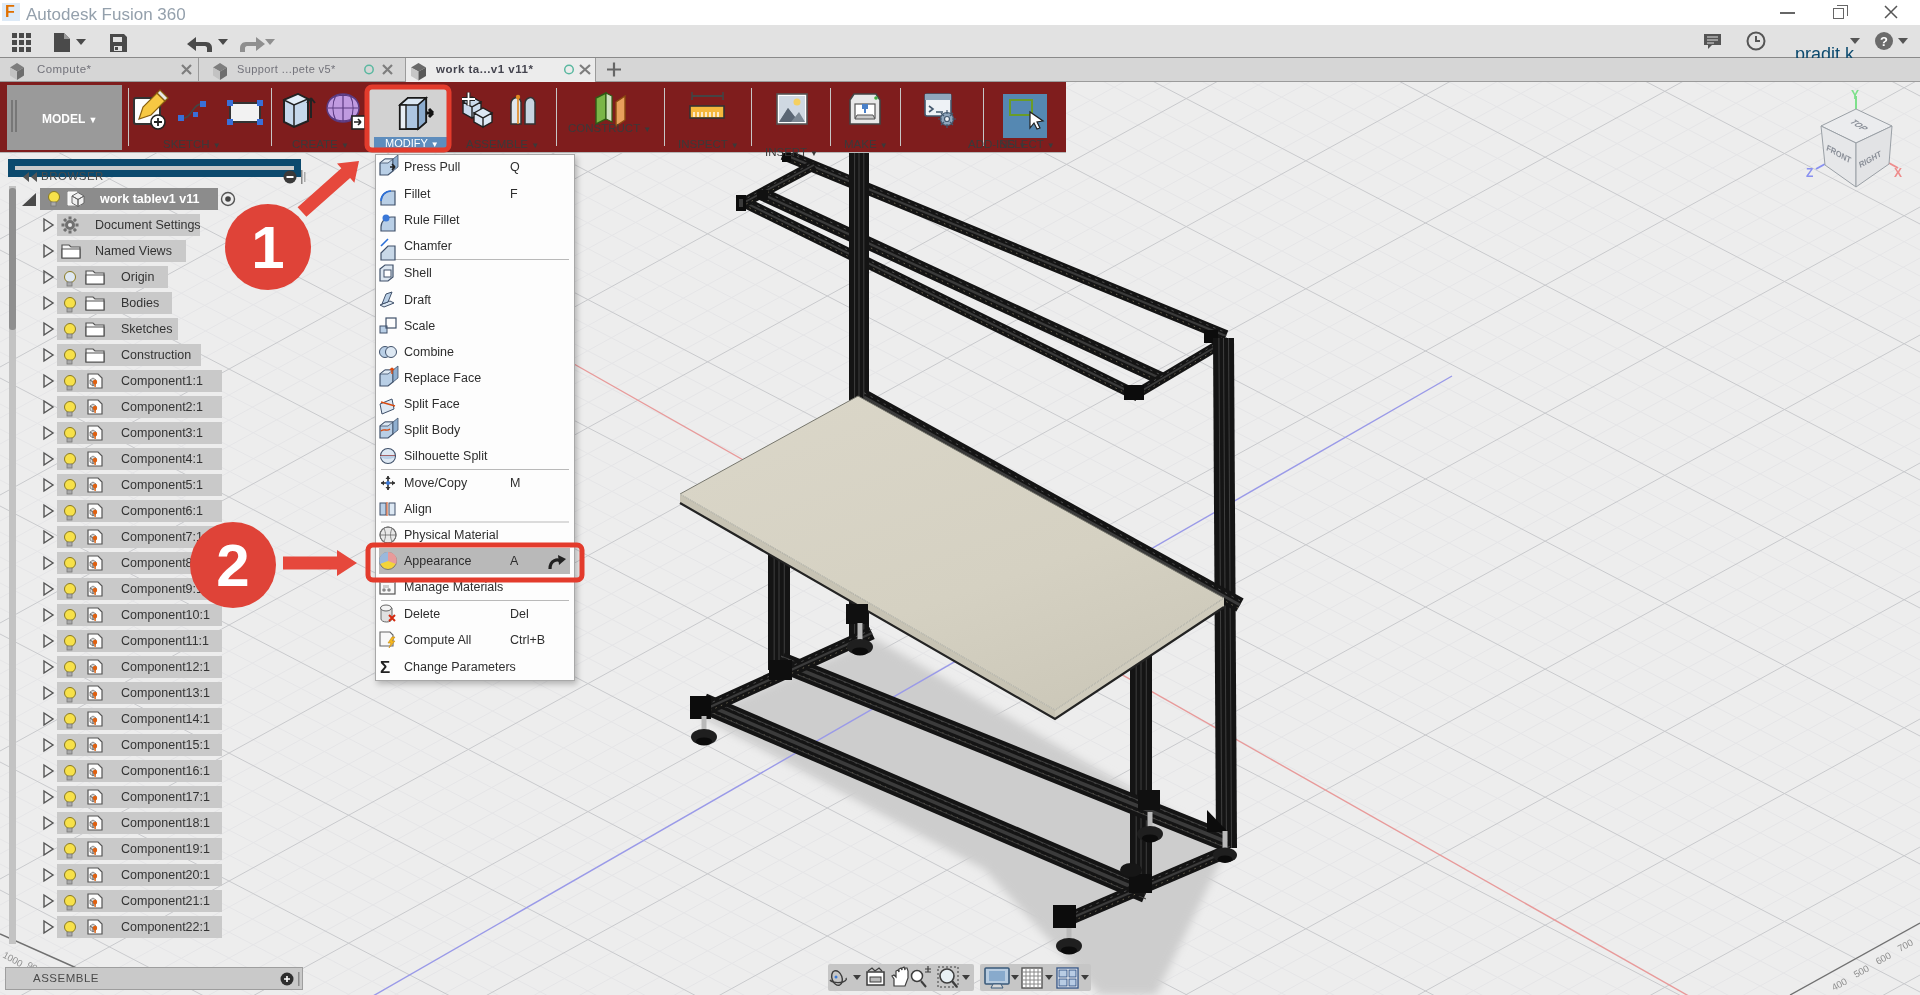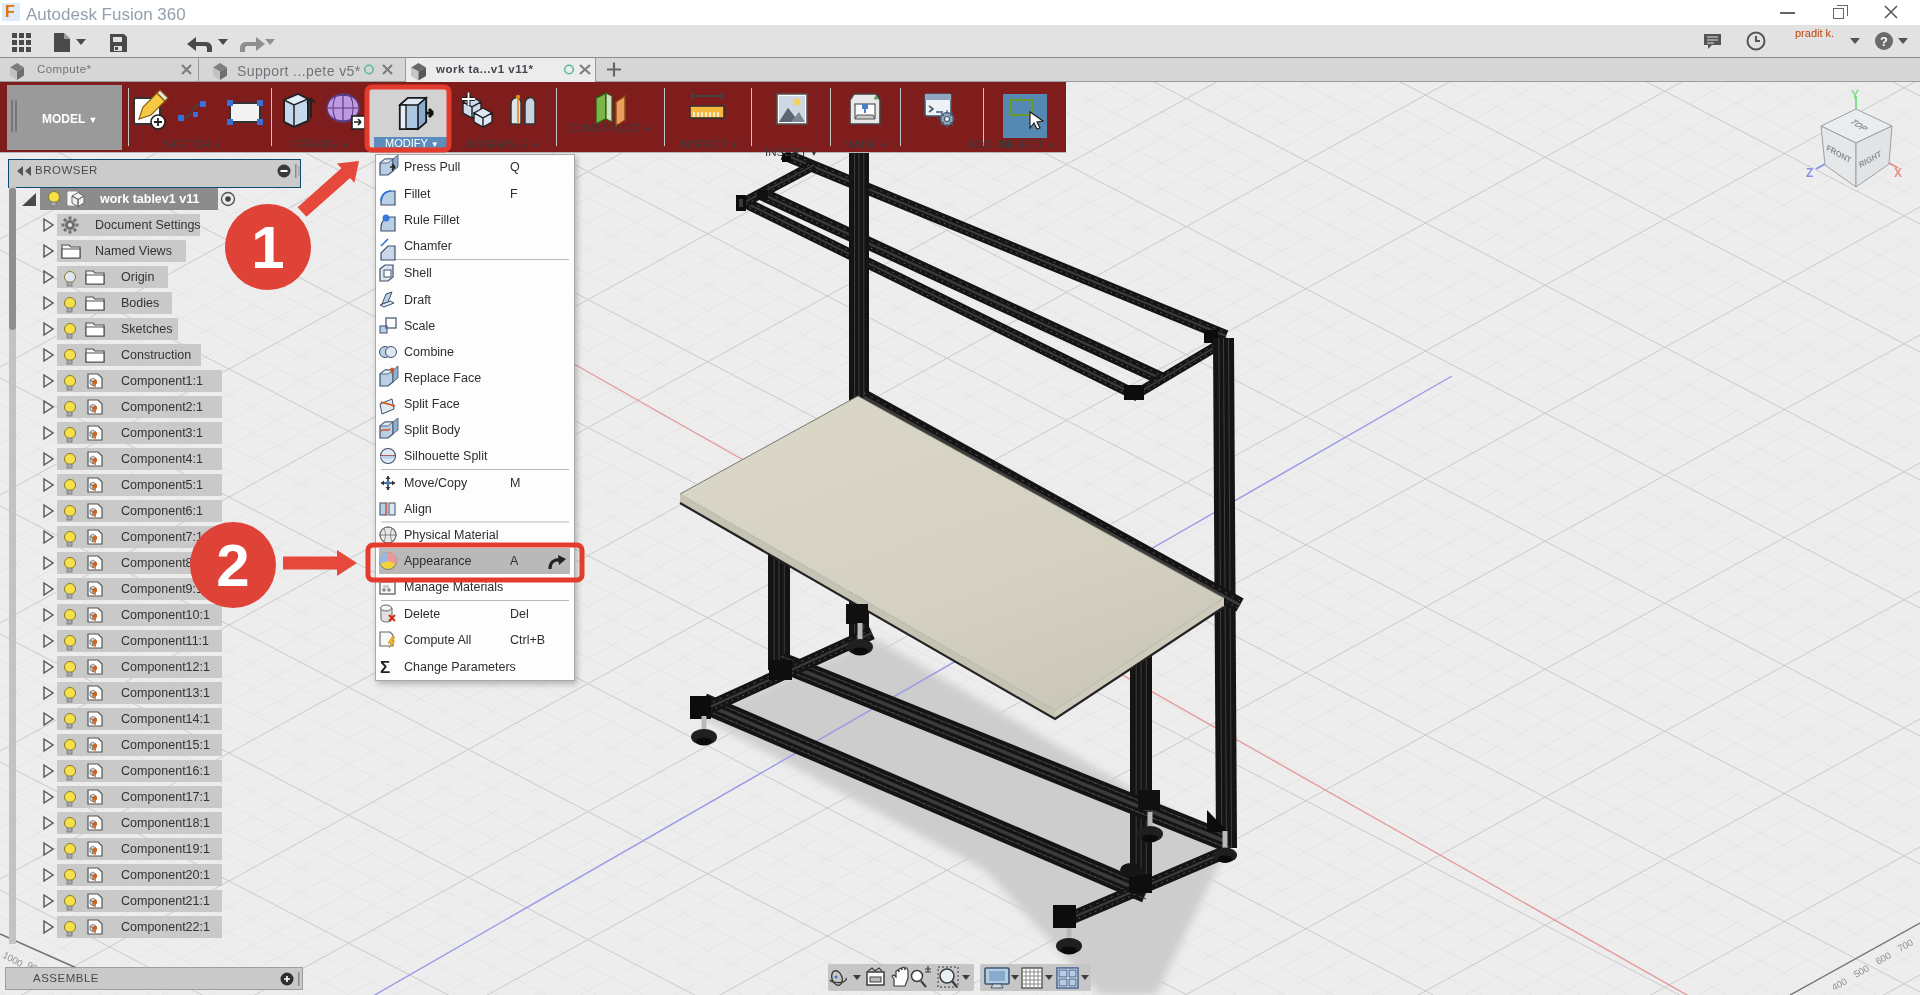--- a/index.html
+++ b/index.html
@@ -183,21 +183,21 @@
   <path d="M1704 9h17v11h-9l-4 4v-4h-4z" fill="#555"></path>
         <path d="M1707 12h11M1707 15h11M1707 18h7" stroke="#e2e2e2" stroke-width="1.2"></path>
   <circle cx="1756" cy="16" r="8.5" fill="none" stroke="#555" stroke-width="2"></circle>
         <path d="M1756 11v5h4" stroke="#555" stroke-width="2" fill="none"></path>
   <polygon points="1850,13 1860,13 1855,19" fill="#555"></polygon>
   <circle cx="1884" cy="16" r="9" fill="#6b6b6b"></circle>
         <text x="1880" y="21" font-size="13" font-weight="bold" fill="#fff">?</text>
   <polygon points="1898,13 1908,13 1903,19" fill="#555"></polygon>
  </g>
 </svg>
-<div class="tx" style="left:1795px;top:2px;font-size:11px;color:#c2410c">pradit k.</div>
+<div class="tx" style="left:1795px;top:19px;font-size:18px;color:#0c4a6e">pradit k.</div>
 </div>
 
 <div class="abs" style="left:0;top:58px;width:1920px;height:24px;background:#d6d6d6;border-bottom:1px solid #9b9b9b">
  <div class="abs" style="left:0;top:0;width:199px;height:23px;border-right:1.5px solid #9b9b9b"></div>
  <div class="abs" style="left:199px;top:0;width:207px;height:23px;border-right:1.5px solid #9b9b9b"></div>
  <div class="abs" style="left:406px;top:0;width:190px;height:24px;background:#ececec;border-right:1.5px solid #9b9b9b"></div>
  <svg class="abs" style="left:0;top:0" width="700" height="24">
   <g>
    <path d="M10 9.5l7-4.5 7 4.5-7 4z" fill="#7e7e7e"></path>
         <path d="M10 9.5v8l7 4.5v-8.5z" fill="#c2c2c2"></path>
@@ -214,21 +214,21 @@
   <g stroke="#7e7e7e" stroke-width="2.2">
         <path d="M182 7l9 9M191 7l-9 9"></path>
         <path d="M383 7l9 9M392 7l-9 9"></path>
         <path d="M580 7l10 9M590 7l-10 9"></path>
       </g>
   <g stroke="#666" stroke-width="2.2">
         <path d="M607 11.5h14M614 4.5v14"></path>
       </g>
  </svg>
  <div class="tx" style="left:37px;top:5px;font-size:11.5px;color:#72727a;letter-spacing:0.4px">Compute*</div>
- <div class="tx" style="left:237px;top:5px;font-size:14px;color:#72727a;letter-spacing:0.4px">Support ...pete v5*</div>
+ <div class="tx" style="left:237px;top:5px;font-size:11px;color:#72727a;letter-spacing:0.4px">Support ...pete v5*</div>
  <div class="tx" style="left:436px;top:5px;font-size:11.5px;font-weight:bold;color:#44444e;letter-spacing:0.5px">work ta...v1 v11*</div>
 </div>
 
 <div class="abs" style="left:0;top:82px;width:1066px;height:71px;background:#7f1d1d;border-bottom:1px solid #b5b5b5">
  <div class="abs" style="left:7px;top:3px;width:115px;height:65px;background:#9a9a9a"></div>
  <div class="abs" style="left:11px;top:18px;width:2px;height:32px;background:#777"></div>
  <div class="abs" style="left:15px;top:18px;width:2px;height:32px;background:#777"></div>
  <div class="tx" style="left:42px;top:30px;font-size:12px;font-weight:bold;color:#fff">MODEL <span style="font-size:9px">▼</span></div>
  <div class="abs" style="left:285px;top:88px"></div>
 </div>
@@ -336,21 +336,21 @@
 <div class="abs" style="left:369px;top:88px;width:78px;height:61px;background:#d2d2d2"></div>
 <svg class="abs" style="left:394px;top:93px" width="44" height="40">
  <path d="M6 12l8-7 18 0 0 24-8 7-18 0z" fill="#adc6e2" stroke="#1a1a1a" stroke-width="2.2"></path>
  <path d="M6 12l8-7 18 0-8 7z" fill="#dbe7f3" stroke="#1a1a1a" stroke-width="1.6"></path>
  <path d="M24 12l8-7v24l-8 7z" fill="#8cacce" stroke="#1a1a1a" stroke-width="1.6"></path>
  <path d="M6 12h6v24H6z" fill="#e8eef5" stroke="#1a1a1a" stroke-width="1.4"></path>
  <path d="M33 20h6m0 0l-4-4m4 4l-4 4" stroke="#111" stroke-width="3" fill="none"></path>
 </svg>
 <div class="abs" style="left:374px;top:137px;width:74px;height:12.5px;background:#5e8dbd"></div>
 <div class="tx" style="left:385px;top:137px;font-size:11px;color:#fff">MODIFY <span style="font-size:8px">▼</span></div>
-<div class="abs" style="left:8px;top:159px;width:293px;height:29px;background:#cbcbcb;border:1px solid #0c4a6e">
+<div class="abs" style="left:8px;top:159px;width:293px;height:18px;background:#cbcbcb;border:7px solid #0c4a6e">
     <svg class="abs" style="left:6px;top:5px" width="22" height="12">
       <path d="M8 1L2 6l6 5zM16 1l-6 5 6 5z" fill="#555"></path>
     </svg>
     <div class="tx" style="left:26px;top:4px;font-size:11.5px;color:#4a4a4a;letter-spacing:0.5px">BROWSER</div>
     <svg class="abs" style="left:268px;top:4px" width="24" height="14">
       <circle cx="7" cy="7" r="6.5" fill="#3a3a3a"></circle>
       <rect x="3.5" y="6" width="7" height="2" fill="#fff"></rect>
       <rect x="18" y="0" width="1.5" height="14" fill="#8a8a8a"></rect>
       <rect x="21" y="2" width="1.5" height="10" fill="#aaa"></rect>
     </svg>

